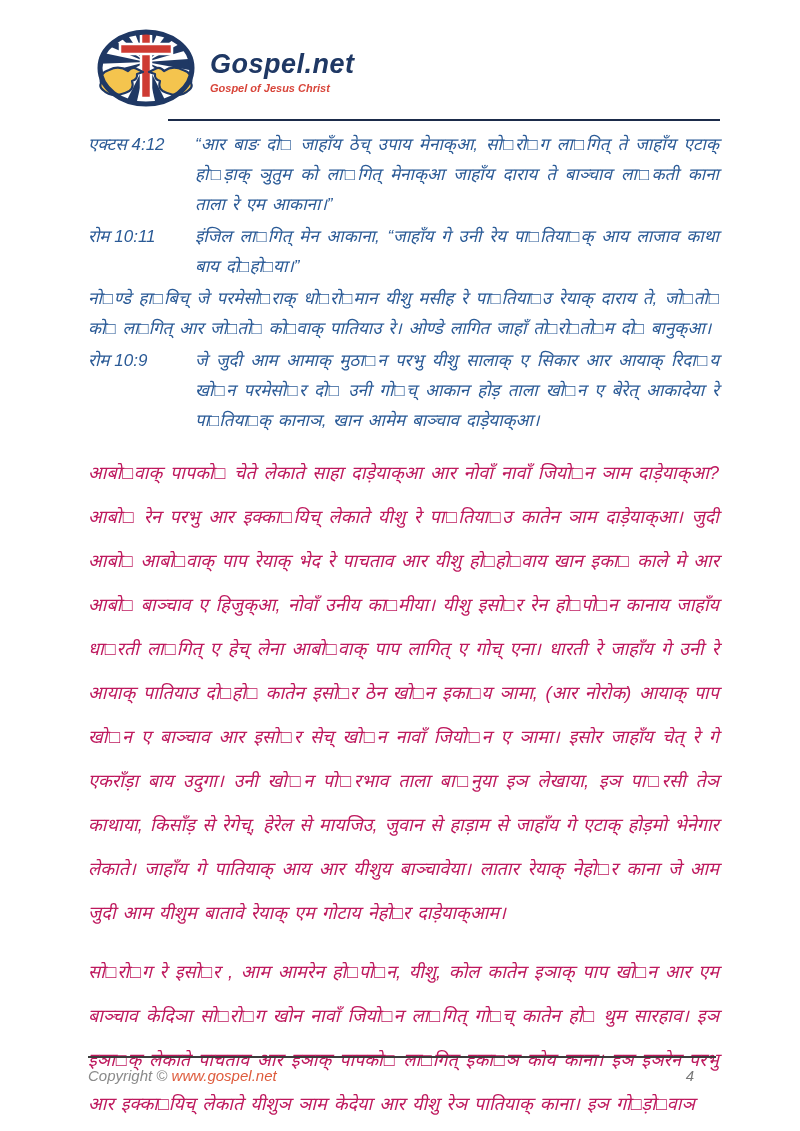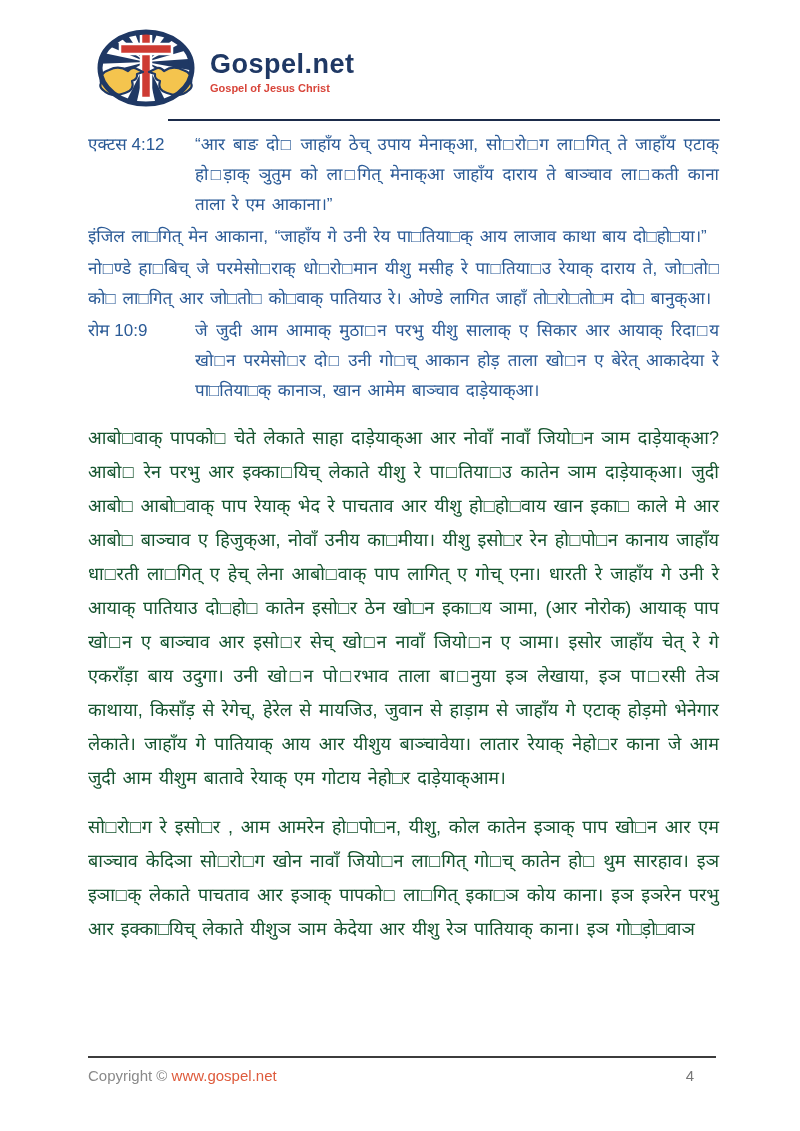--- a/index.html
+++ b/index.html
@@ -7,20 +7,21 @@
   body {
     font-family: "Liberation Sans", "DejaVu Sans", sans-serif;
     width: 800px;
   }
   .page {
     position: relative;
     width: 792px;
     height: 1131px;
     background: #ffffff;
     overflow: hidden;
+    font-style: italic;
   }
 
   
   .header { padding: 28px 0 0 96px; }
   .logo-row { display: flex; align-items: center; }
   .logo-mark { width: 100px; height: 80px; display: block; }
   .logo-text { margin-left: 14px; padding-top: 6px; }
   .logo-title {
     color: #1F3864;
     font-size: 27px;
@@ -52,23 +53,23 @@
     flex: 1;
     font-size: 17px;
     line-height: 30px;
     text-align: justify;
     word-spacing: 2px;
   }
 
   
   .body-paragraph {
     margin: 15px 73px 0 88px;
-    color: #14532d;
+    color: #be185d;
     font-size: 18px;
-    line-height: 34px;
+    line-height: 44px;
     text-align: justify;
     word-spacing: 2px;
   }
 
   
   .footer {
     position: absolute;
     left: 88px;
     right: 76px;
     top: 1056px;
@@ -140,20 +141,21 @@
     </div>
     <div class="header-rule"></div>
   </div>
 
   <div class="verses">
     <div class="verse-row">
       <div class="verse-ref">एक्टस 4:12</div>
       <div class="verse-text">“आर बाङ दो□ जाहाँय ठेच् उपाय मेनाक्आ, सो□रो□ग ला□गित् ते जाहाँय एटाक् हो□ड़ाक् ञुतुम को ला□गित् मेनाक्आ जाहाँय दाराय ते बाञ्चाव ला□कती काना ताला रे एम आकाना।”</div>
     </div>
     <div class="verse-row">
+      <div class="verse-ref">रोम 10:11</div>
       <div class="verse-text">इंजिल ला□गित् मेन आकाना, “जाहाँय गे उनी रेय पा□तिया□क् आय लाजाव काथा बाय दो□हो□या।”</div>
     </div>
     <div class="verse-row">
       <div class="verse-text">नो□ण्डे हा□बिच् जे परमेसो□राक् धो□रो□मान यीशु मसीह रे पा□तिया□उ रेयाक् दाराय ते, जो□तो□ को□ ला□गित् आर जो□तो□ को□वाक् पातियाउ रे। ओण्डे लागित जाहाँ तो□रो□तो□म दो□ बानुक्आ।</div>
     </div>
     <div class="verse-row">
       <div class="verse-ref">रोम 10:9</div>
       <div class="verse-text">जे जुदी आम आमाक् मुठा□न परभु यीशु सालाक् ए सिकार आर आयाक् रिदा□य खो□न परमेसो□र दो□ उनी गो□च् आकान होड़ ताला खो□न ए बेरेत् आकादेया रे पा□तिया□क् कानाञ, खान आमेम बाञ्चाव दाड़ेयाक्आ।</div>
     </div>
   </div>

